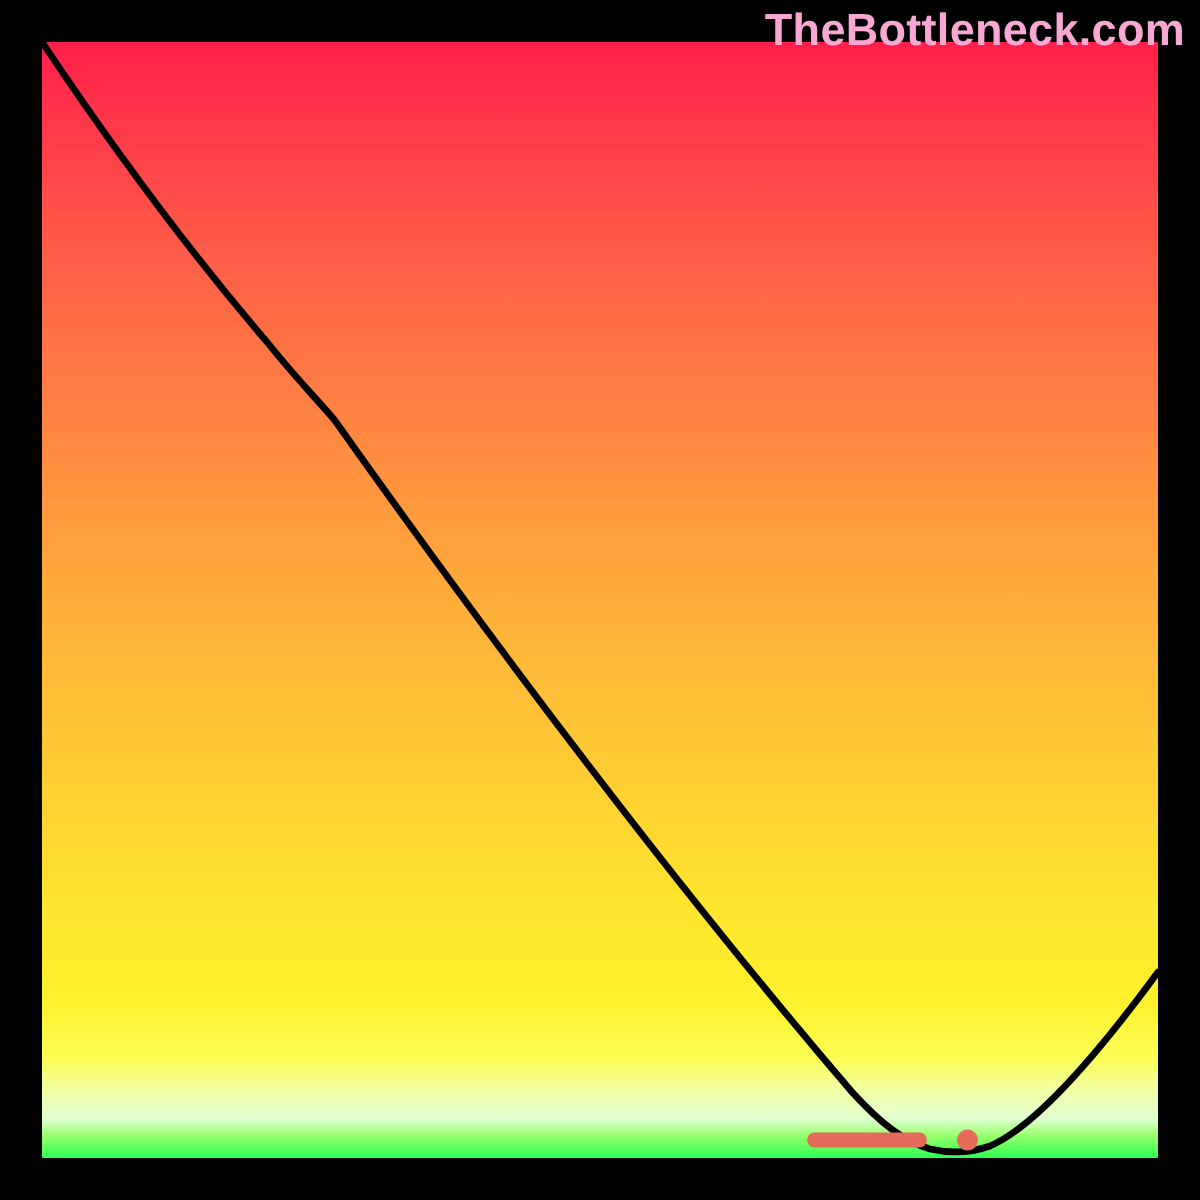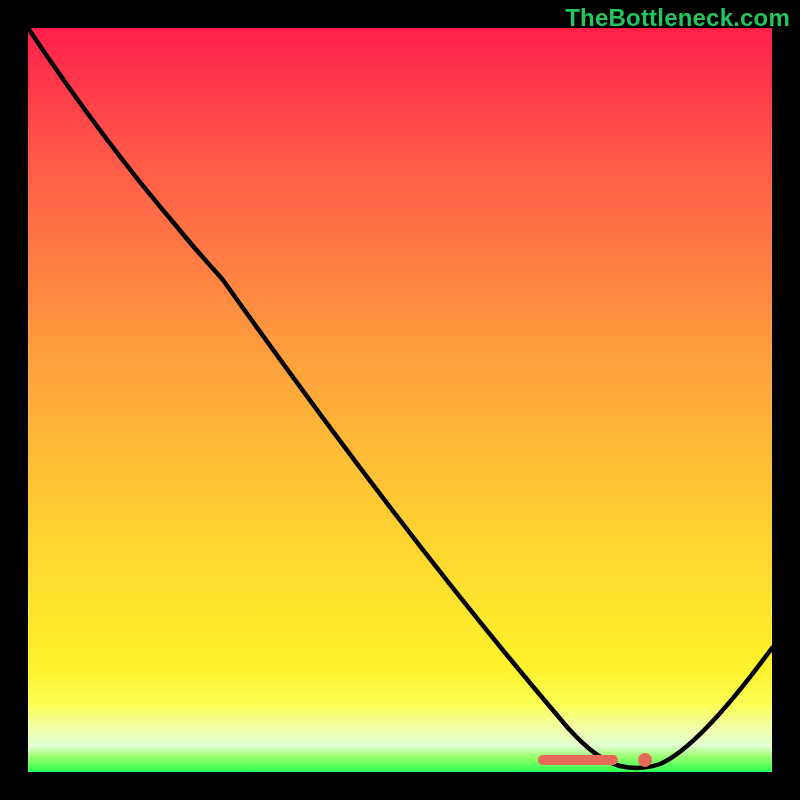--- a/index.html
+++ b/index.html
@@ -14,22 +14,22 @@
   .canvas {
     position: relative;
     width: 800px;
     height: 800px;
     background: #000;
   }
   .watermark {
     position: absolute;
     top: 4px;
     right: 10px;
-    color: #22c55e;
-    font-size: 24px;
+    color: #f9a8d4;
+    font-size: 30px;
     font-weight: 600;
     letter-spacing: 0.2px;
     z-index: 10;
   }
   .plot-area {
     position: absolute;
     left: 28px;
     top: 28px;
     width: 744px;
     height: 744px;

